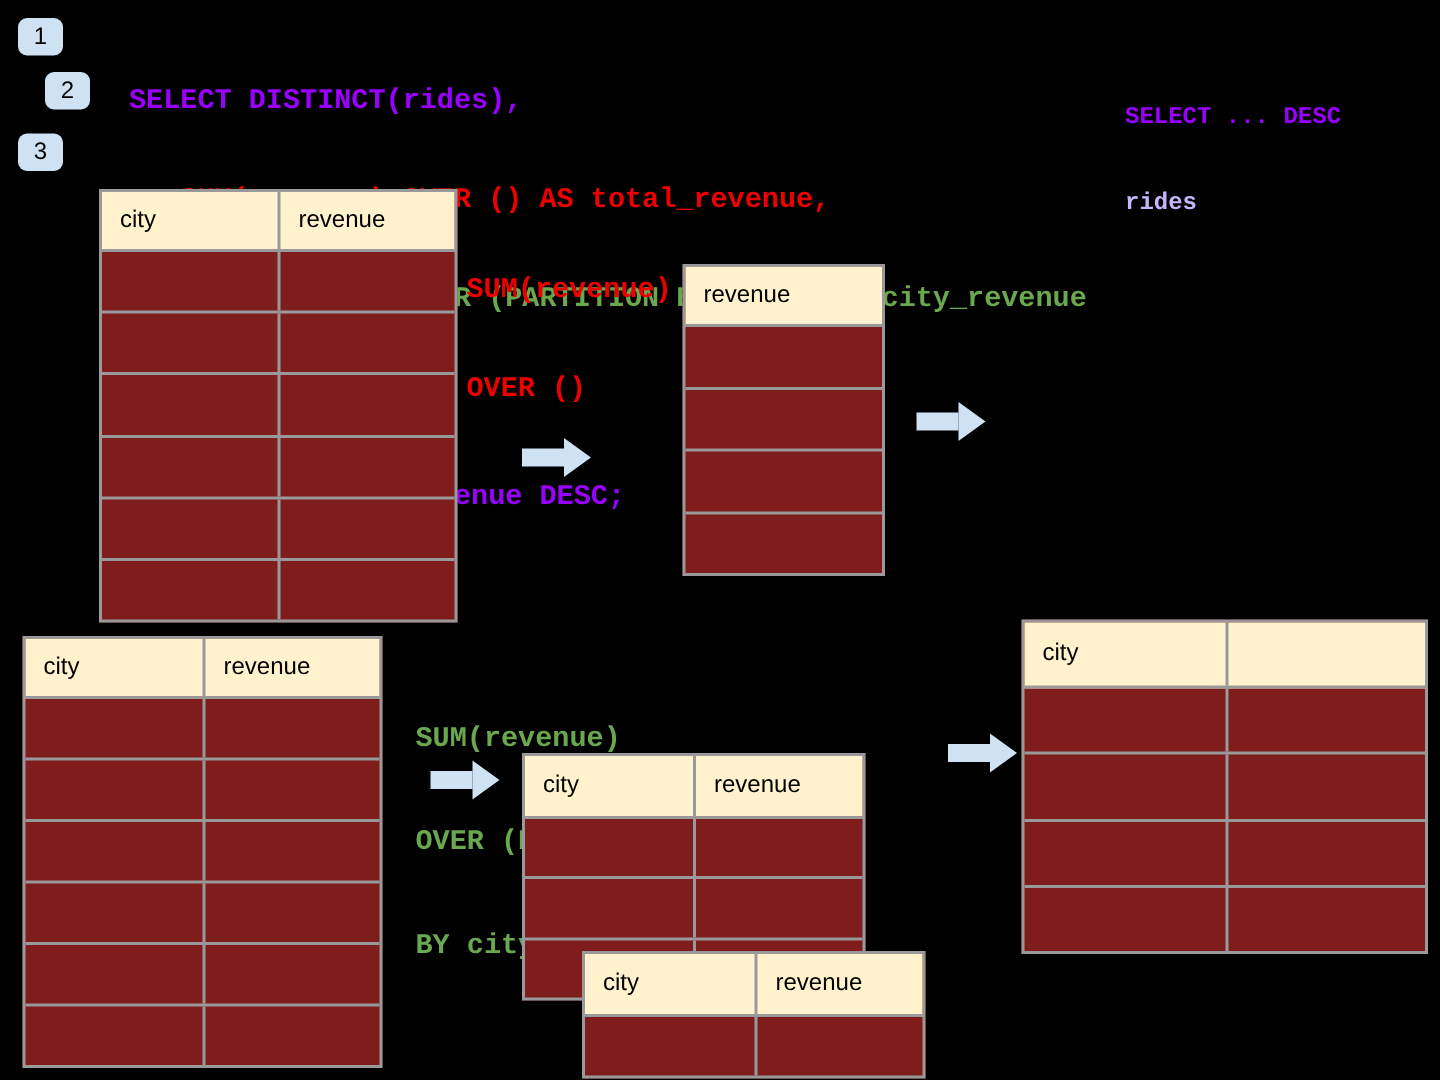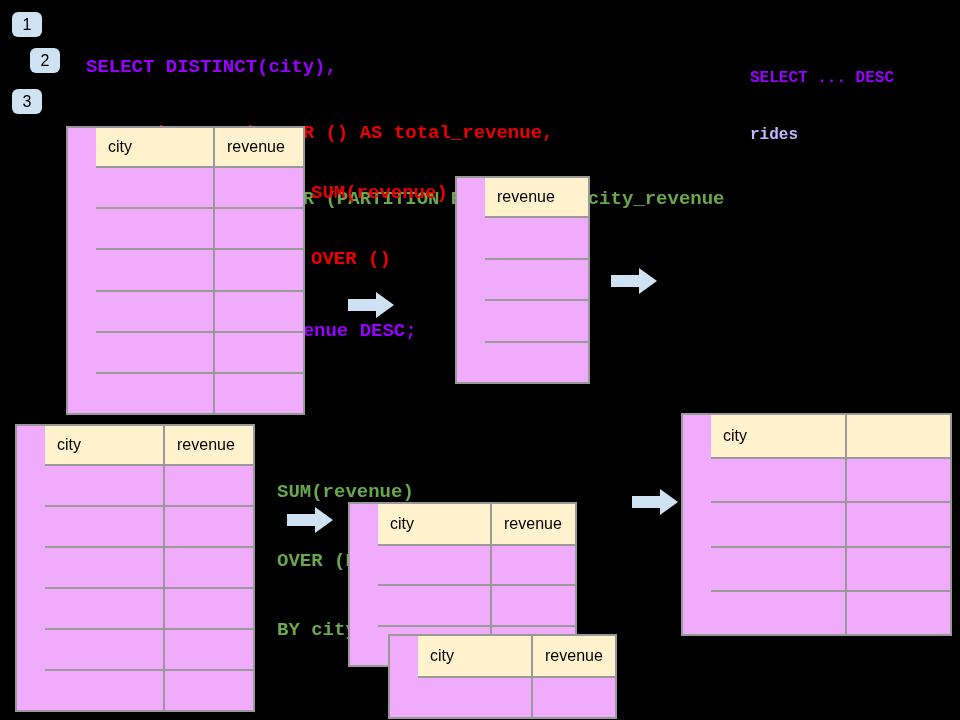--- a/index.html
+++ b/index.html
@@ -17,21 +17,21 @@
 
   
   .badge{position:absolute;width:30px;height:25px;background:#cfe2f3;border-radius:6px;
          color:#000;font-size:16px;display:flex;align-items:center;justify-content:center;}
   .badge-1{left:12px;top:12px;}
   .badge-2{left:30px;top:48px;}
   .badge-3{left:12px;top:89px;}
 
   
   .tbl{position:absolute;display:flex;flex-direction:column;border:2px solid #999;
-       background:#f0abfc;padding-left:28px;}
+       background:#7f1d1d;}
   .thead{display:flex;background:#fff2cc;border-bottom:2px solid #999;flex:0 0 auto;}
   .hcell{display:flex;align-items:center;padding-left:12px;font-size:16px;color:#000;}
   .tbody{display:flex;flex-direction:column;flex:1 1 auto;}
   .trow{display:flex;flex:1 1 0;}
   .trow + .trow{border-top:2px solid #999;}
   .tcell{height:100%;}
   .c0{border-right:2px solid #999;flex:0 0 auto;}
   .c1{flex:1 1 auto;border-right:none;}
   .tbl.single .c0{border-right:none;flex:1 1 auto;width:auto;}
 
@@ -56,21 +56,21 @@
 </head>
 <body>
 
 <div class="canvas">
 
   <div class="badge badge-1">1</div>
   <div class="badge badge-2">2</div>
   <div class="badge badge-3">3</div>
 
   <div class="mono code-block">
-    <div style="color: rgb(153, 0, 255);">SELECT DISTINCT(city),</div>
+    <div style="color: rgb(153, 0, 255);">SELECT DISTINCT(rides),</div>
     <div style="color: rgb(238, 0, 0);">   SUM(revenue) OVER () AS total_revenue,</div>
     <div style="color: rgb(106, 168, 79);">   SUM(revenue) OVER (PARTITION BY city) as city_revenue</div>
     <div style="color: rgb(153, 0, 255);">  FROM rides</div>
     <div style="color: rgb(153, 0, 255);">  ORDER by city_revenue DESC;</div>
   </div>
 
   <div class="mono side-note">
     <div style="color: rgb(153, 0, 255);">SELECT ... DESC</div>
     <div style="color: #c4b5fd;">rides</div>
   </div>

